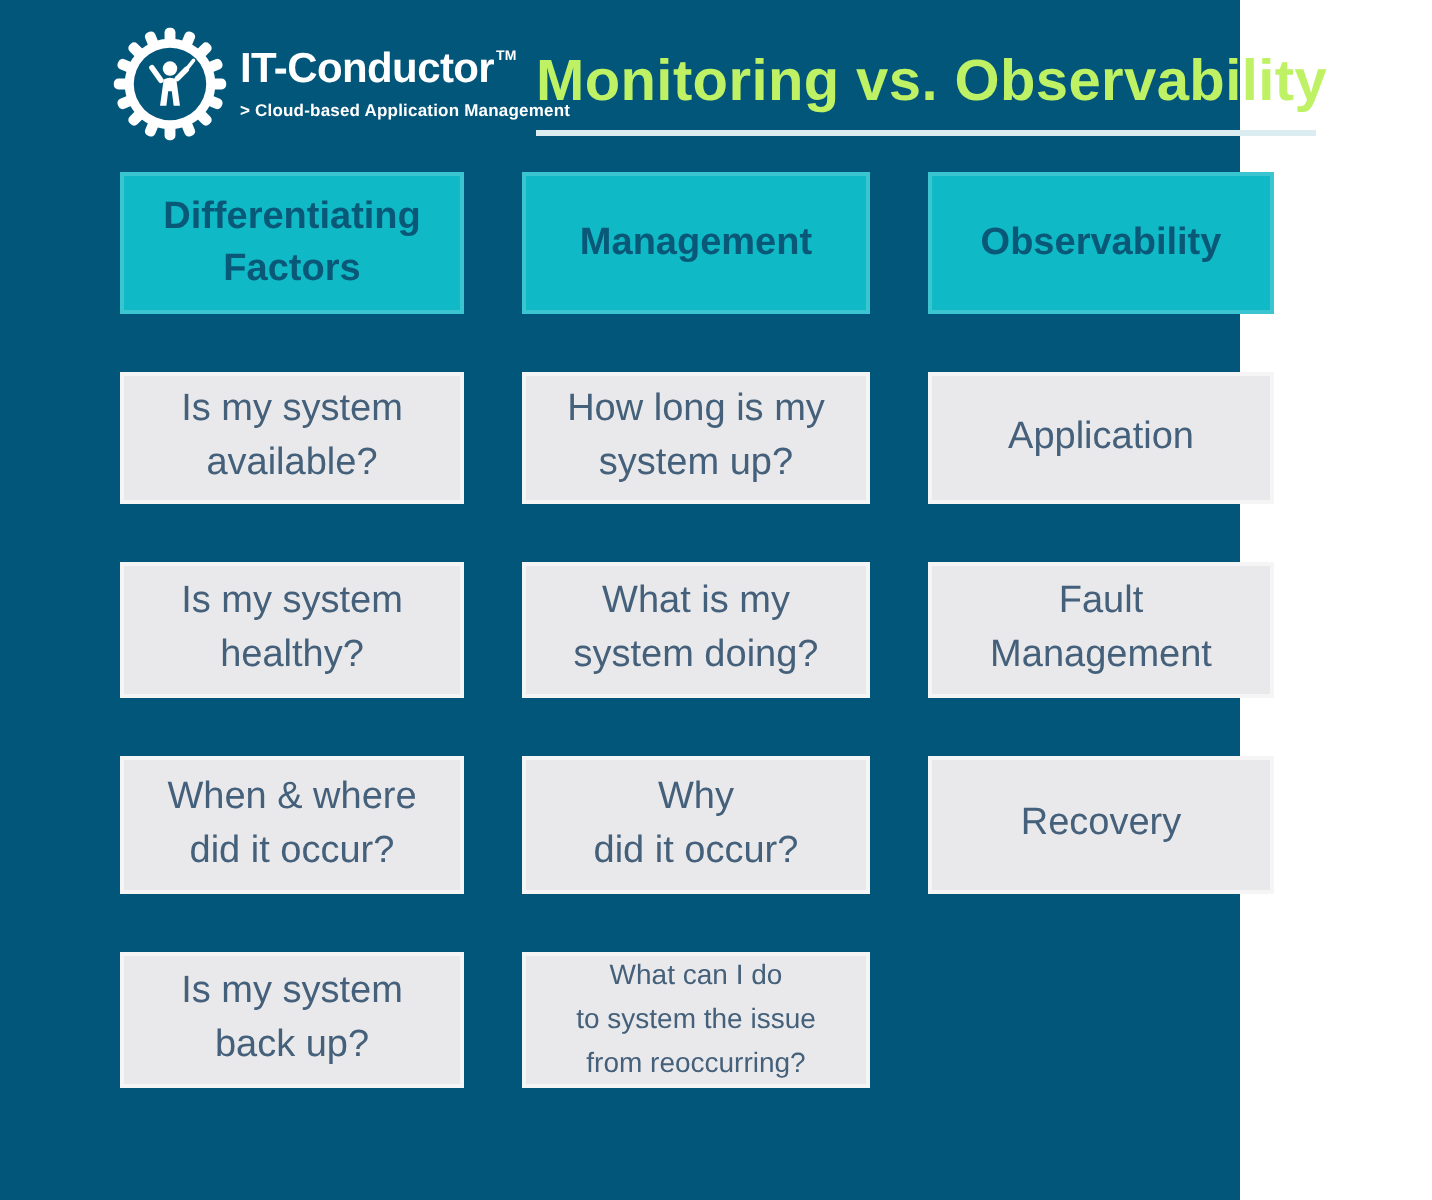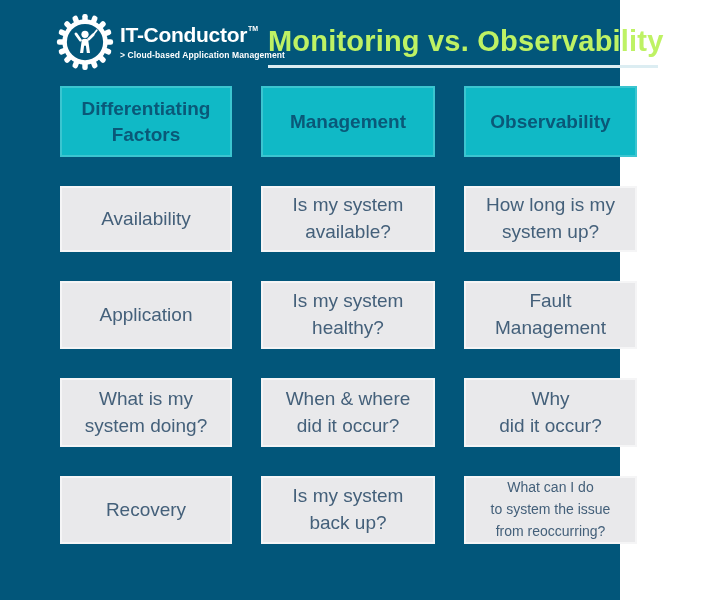--- a/index.html
+++ b/index.html
@@ -128,46 +128,43 @@
 Factors</span>
     </div>
     <div class="cell cell-head">
       <span class="cell-text">Management</span>
     </div>
     <div class="cell cell-head">
       <span class="cell-text">Observability</span>
     </div>
 
     <div class="cell cell-body">
-      <span class="cell-text">Availability</span>
-    </div>
-    <div class="cell cell-body">
       <span class="cell-text">Is my system
 available?</span>
     </div>
     <div class="cell cell-body">
       <span class="cell-text">How long is my
 system up?</span>
     </div>
 
     <div class="cell cell-body">
       <span class="cell-text">Application</span>
     </div>
     <div class="cell cell-body">
       <span class="cell-text">Is my system
 healthy?</span>
     </div>
     <div class="cell cell-body">
-      <span class="cell-text">Fault
-Management</span>
+      <span class="cell-text">What is my
+system doing?</span>
     </div>
 
     <div class="cell cell-body">
-      <span class="cell-text">What is my
-system doing?</span>
+      <span class="cell-text">Fault
+Management</span>
     </div>
     <div class="cell cell-body">
       <span class="cell-text">When &amp; where
 did it occur?</span>
     </div>
     <div class="cell cell-body">
       <span class="cell-text">Why
 did it occur?</span>
     </div>
 

